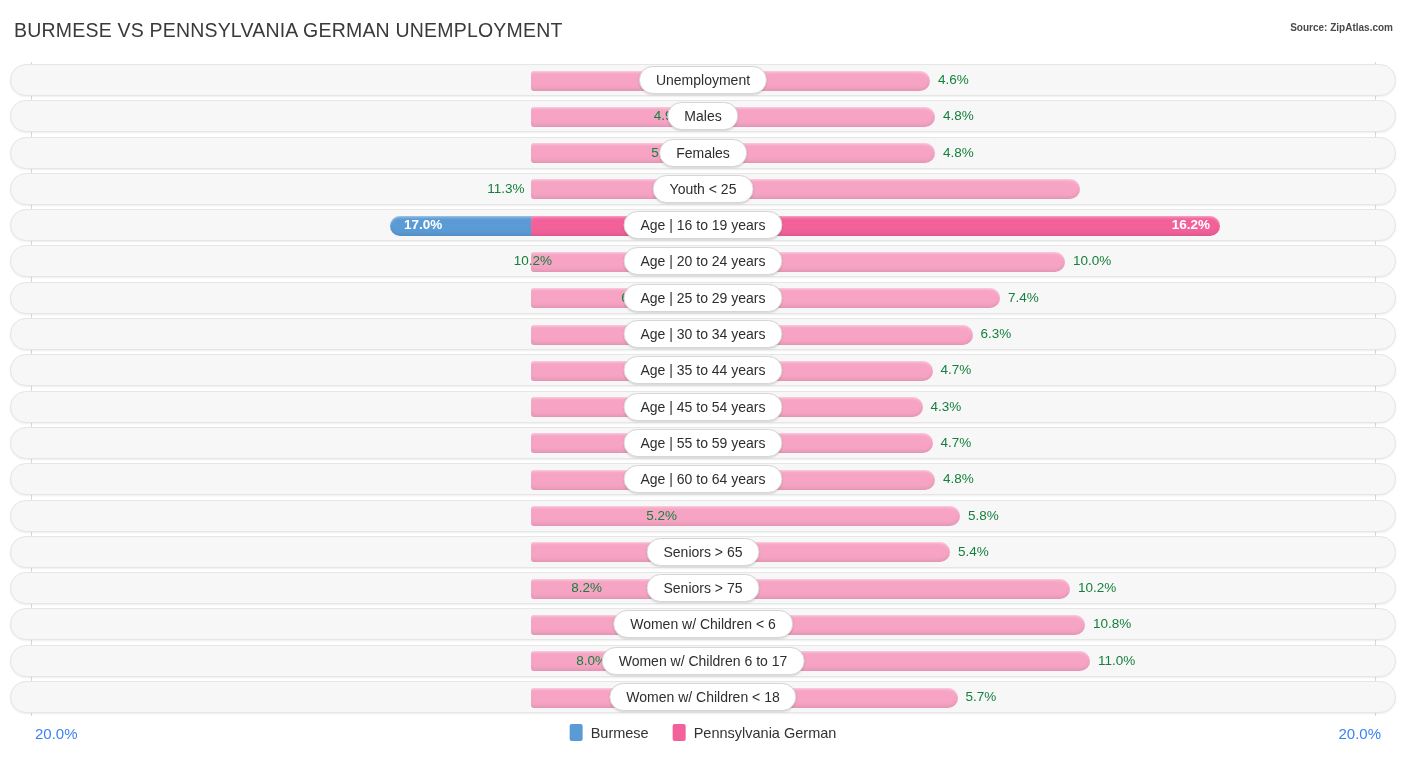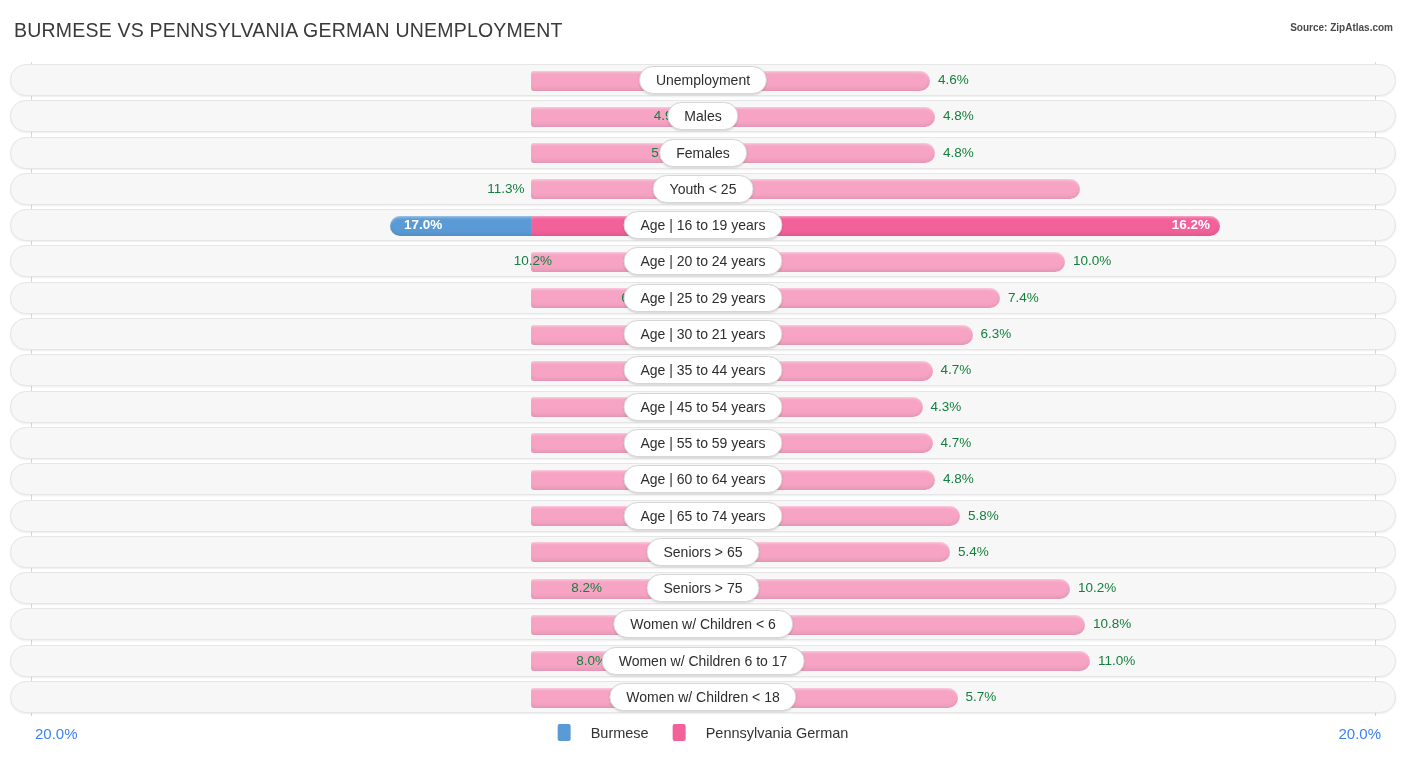--- a/index.html
+++ b/index.html
@@ -170,21 +170,21 @@
     left: 50%;
     transform: translateX(-50%);
     display: flex;
     align-items: center;
     gap: 24px;
     white-space: nowrap;
   }
   .legend-item {
     display: flex;
     align-items: center;
-    gap: 20px;
+    gap: 8px;
   }
   .legend-swatch {
     width: 13px;
     height: 17px;
     border-radius: 2px;
     display: inline-block;
   }
   .legend-swatch.blue { background: #5b9bd5; }
   .legend-swatch.pink { background: #f2619a; }
   .legend-label {
@@ -259,21 +259,21 @@
         <div class="val val-left" style="left: 594px; width: 58px;">6.2%</div>
         <div class="val val-right" style="left: 1008px; width: 60px;">7.4%</div>
         <div class="center-pill">Age | 25 to 29 years</div>
       </div>
       <div class="row">
         <div class="row-capsule"></div>
         <div class="bar bar-left" style="left: 687.5px; width: 187.5px;"></div>
         <div class="bar bar-right" style="left: 531px; width: 441.5px;"></div>
         <div class="val val-left" style="left: 621.5px; width: 58px;">5.1%</div>
         <div class="val val-right" style="left: 980.5px; width: 60px;">6.3%</div>
-        <div class="center-pill">Age | 30 to 21 years</div>
+        <div class="center-pill">Age | 30 to 34 years</div>
       </div>
       <div class="row">
         <div class="row-capsule"></div>
         <div class="bar bar-left" style="left: 707.5px; width: 167.5px;"></div>
         <div class="bar bar-right" style="left: 531px; width: 401.5px;"></div>
         <div class="val val-left" style="left: 641.5px; width: 58px;">4.3%</div>
         <div class="val val-right" style="left: 940.5px; width: 60px;">4.7%</div>
         <div class="center-pill">Age | 35 to 44 years</div>
       </div>
       <div class="row">
@@ -299,21 +299,20 @@
         <div class="val val-left" style="left: 629px; width: 58px;">4.8%</div>
         <div class="val val-right" style="left: 943px; width: 60px;">4.8%</div>
         <div class="center-pill">Age | 60 to 64 years</div>
       </div>
       <div class="row">
         <div class="row-capsule"></div>
         <div class="bar bar-left" style="left: 685px; width: 190px;"></div>
         <div class="bar bar-right" style="left: 531px; width: 429px;"></div>
         <div class="val val-left" style="left: 619px; width: 58px;">5.2%</div>
         <div class="val val-right" style="left: 968px; width: 60px;">5.8%</div>
-        <div class="center-pill">Age | 65 to 74 years</div>
       </div>
       <div class="row">
         <div class="row-capsule"></div>
         <div class="bar bar-left" style="left: 690px; width: 185px;"></div>
         <div class="bar bar-right" style="left: 531px; width: 419px;"></div>
         <div class="val val-left" style="left: 624px; width: 58px;">5.0%</div>
         <div class="val val-right" style="left: 958px; width: 60px;">5.4%</div>
         <div class="center-pill">Seniors &gt; 65</div>
       </div>
       <div class="row">

